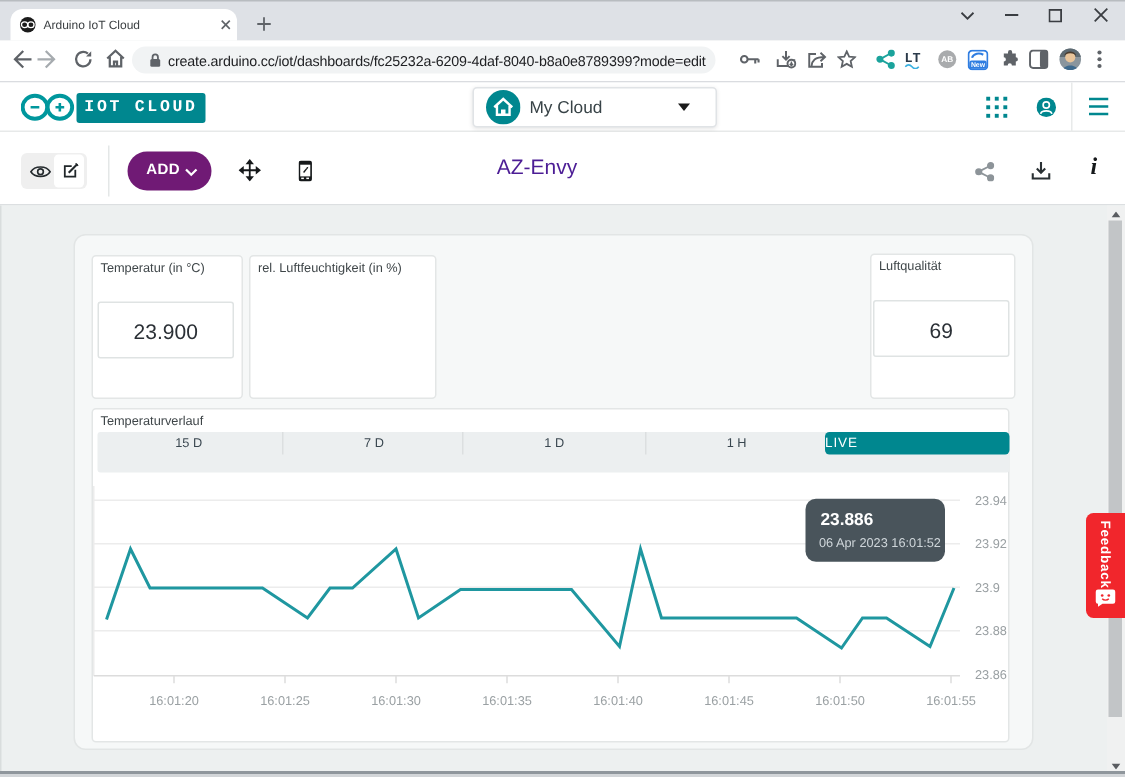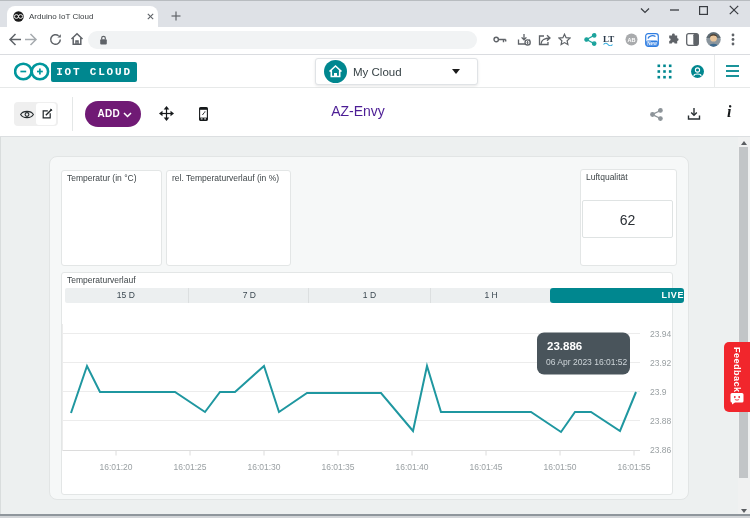--- a/index.html
+++ b/index.html
@@ -29,23 +29,23 @@
 
 #content{left:0;top:137px;width:750px;height:377px;background:#edf0f0;border-left:1px solid #d9dddd}
 #panel{left:49px;top:156px;width:640px;height:344px;background:#f6f8f8;border:1px solid #e2e5e5;border-radius:8px}
 .card{position:absolute;background:#fff;border:1px solid #e3e6e6;border-radius:3px}
 .clabel{position:absolute;font-size:8.5px;color:#3e4548}
 .vbox{position:absolute;background:#fff;border:1px solid #dfe3e3;border-radius:2px;text-align:center;color:#2b3036}
 #card1{left:61px;top:170px;width:101px;height:96px}
 #card2{left:166px;top:170px;width:125px;height:96px}
 #card3{left:580px;top:169px;width:97px;height:97px}
 #chartcard{left:61px;top:272px;width:612px;height:223px;background:#fff;border:1px solid #e3e6e6;border-radius:3px}
-#tabbar{left:65px;top:288px;width:608px;height:15px;background:#eceff0;border-radius:2px;font-size:8.5px;color:#3a4750}
+#tabbar{left:65px;top:288px;width:608px;height:27px;background:#eceff0;border-radius:2px;font-size:8.5px;color:#3a4750}
 .tseg{position:absolute;top:0;width:121.6px;height:15px;text-align:center;line-height:15px;border-left:1px solid #dcdfe0}
-#live{left:550px;top:288px;width:134px;height:15px;background:#00878f;border-radius:3px;color:#fff;font-weight:bold;font-size:9px;text-align:right;line-height:15px;letter-spacing:0.6px}
+#live{left:550px;top:288px;width:123px;height:15px;background:#00878f;border-radius:3px;color:#fff;font-weight:normal;font-size:9px;text-align:left;line-height:15px;letter-spacing:0.6px}
 
 #feedback{left:724px;top:342px;width:26px;height:70px;background:#f1262c;border-radius:5px 0 0 5px;z-index:6}
 #fbtxt{left:730px;top:347px;width:12px;height:46px;color:#fff;font-size:9px;font-weight:bold;writing-mode:vertical-rl;letter-spacing:0.5px;z-index:7}
 #sbtrack{left:738px;top:137px;width:12px;height:381px;background:#f0f1f1}
 #sbthumb{left:739px;top:147px;width:9px;height:331px;background:#c2c5c7}
 </style></head>
 <body>
 <div id="win">
 
   <div class="abs" id="tabstrip"></div>
@@ -92,20 +92,21 @@
   </svg>
   <svg class="abs" style="left:70px;top:32px" width="14" height="14" viewBox="0 0 14 14" fill="none" stroke="#5f6368" stroke-width="1.5">
     <path d="M1.5 7 L7 1.8 L12.5 7"></path>
     <path d="M3.2 6 V12.3 H10.8 V6"></path>
     <path d="M6 12 V9 H8 V12"></path>
   </svg>
   <svg class="abs" style="left:99px;top:35px" width="9" height="11" viewBox="0 0 9 11">
     <path d="M2.7 4.5 V3.1 a1.8 1.8 0 0 1 3.6 0 V4.5" fill="none" stroke="#5f6368" stroke-width="1.2"></path>
     <rect x="1.2" y="4.3" width="6.6" height="5.2" rx="1" fill="#5f6368"></rect>
   </svg>
+  <div class="abs" id="url">create.arduino.cc/iot/dashboards/fc25232a-6209-4daf-8040-b8a0e8789399?mode=edit</div>
 
   <svg class="abs" style="left:493px;top:34px" width="14" height="11" viewBox="0 0 14 11" fill="none" stroke="#5f6368" stroke-width="1.4">
     <circle cx="3.2" cy="5.5" r="2.2"></circle>
     <path d="M5.4 5.5 H12.7 M10.5 5.5 V8.3 M12.7 5.5 V7.6"></path>
   </svg>
   <svg class="abs" style="left:517px;top:33px" width="14" height="13" viewBox="0 0 14 13" fill="none" stroke="#5f6368" stroke-width="1.3">
     <path d="M7 1 V6.5 M4.6 4.4 L7 6.8 L9.4 4.4"></path>
     <path d="M1.5 6.5 V11 H12.5 V6.5"></path>
     <circle cx="10.6" cy="9.4" r="2.6" fill="#fff" stroke="#5f6368"></circle>
     <path d="M10.6 8 V10.6 M9.5 9.6 L10.6 10.7 L11.7 9.6" stroke-width="1"></path>
@@ -117,21 +118,21 @@
   <svg class="abs" style="left:558px;top:33px" width="13" height="13" viewBox="0 0 13 13" fill="none" stroke="#5f6368" stroke-width="1.2">
     <path d="M6.5 1.2 L8.1 4.7 L12 5.1 L9.1 7.7 L9.9 11.5 L6.5 9.6 L3.1 11.5 L3.9 7.7 L1 5.1 L4.9 4.7 Z"></path>
   </svg>
 
   <svg class="abs" style="left:584px;top:33px" width="13" height="13" viewBox="0 0 13 13" fill="none" stroke="#1ba39c" stroke-width="1.3">
     <circle cx="2.6" cy="6.5" r="1.7" fill="#1ba39c"></circle>
     <circle cx="10.2" cy="2.4" r="1.7" fill="#1ba39c"></circle>
     <circle cx="10.2" cy="10.6" r="1.7" fill="#1ba39c"></circle>
     <path d="M4 5.7 L9 3 M4 7.3 L9 10"></path>
   </svg>
-  <div class="abs" style="left:603px;top:34px;font-size:9px;font-weight:bold;color:#2b3a4a;font-family:Liberation Serif, serif">LT</div>
+  <div class="abs" style="left:603px;top:34px;font-size:9px;font-weight:bold;color:#2b3a4a;font-family:Liberation Mono, monospace">LT</div>
   <svg class="abs" style="left:603px;top:42px" width="14" height="4" viewBox="0 0 14 4" fill="none" stroke="#3ab0e0" stroke-width="1.1">
     <path d="M0.5 2.5 C2 0.8 3.5 0.8 5 2.5 C6.5 4.2 8 4.2 9.5 2.5"></path>
   </svg>
   <svg class="abs" style="left:625px;top:33px" width="13" height="13" viewBox="0 0 13 13">
     <circle cx="6.5" cy="6.5" r="6" fill="#a9abad"></circle>
     <text x="6.5" y="8.6" text-anchor="middle" font-size="5.5" font-weight="bold" fill="#fff" font-family="Liberation Sans">AB</text>
   </svg>
   <svg class="abs" style="left:645px;top:33px" width="14" height="14" viewBox="0 0 14 14">
     <rect x="0.7" y="0.7" width="12.6" height="12.6" rx="2.5" fill="#fff" stroke="#2f7de1" stroke-width="1.2"></rect>
     <path d="M3 5.5 C4 2.5 8 2 10.5 3.5" fill="none" stroke="#2f7de1" stroke-width="1.4"></path>
@@ -251,25 +252,26 @@
     <path d="M7 1 V8"></path>
     <path d="M4.2 5.4 L7 8.2 L9.8 5.4"></path>
     <path d="M1.5 8.5 V12 H12.5 V8.5"></path>
   </svg>
   <div class="abs" style="left:727px;top:103px;font-family:'Liberation Serif',serif;font-style:italic;font-weight:bold;font-size:16px;color:#16191b">i</div>
 
   <div class="abs" id="content"></div>
   <div class="abs" id="panel"></div>
   <div class="abs card" id="card1"></div>
   <div class="abs clabel" style="left:67px;top:172.5px">Temperatur (in °C)</div>
+  <div class="abs vbox" style="left:65px;top:201px;width:91px;height:38px;font-size:14px;line-height:38px">23.900</div>
   <div class="abs card" id="card2"></div>
-  <div class="abs clabel" style="left:172px;top:172.5px">rel. Temperaturverlauf (in %)</div>
+  <div class="abs clabel" style="left:172px;top:172.5px">rel. Luftfeuchtigkeit (in %)</div>
   <div class="abs card" id="card3"></div>
   <div class="abs clabel" style="left:586px;top:171.5px">Luftqualität</div>
-  <div class="abs vbox" style="left:582px;top:200px;width:91px;height:38px;font-size:14px;line-height:38px">62</div>
+  <div class="abs vbox" style="left:582px;top:200px;width:91px;height:38px;font-size:14px;line-height:38px">69</div>
 
   <div class="abs" id="chartcard"></div>
   <div class="abs clabel" style="left:67px;top:274.5px">Temperaturverlauf</div>
   <div class="abs" id="tabbar">
     <div class="tseg" style="left:0;border-left:none">15 D</div>
     <div class="tseg" style="left:123px">7 D</div>
     <div class="tseg" style="left:243.2px">1 D</div>
     <div class="tseg" style="left:364.8px">1 H</div>
   </div>
   <div class="abs" id="live">LIVE</div>

